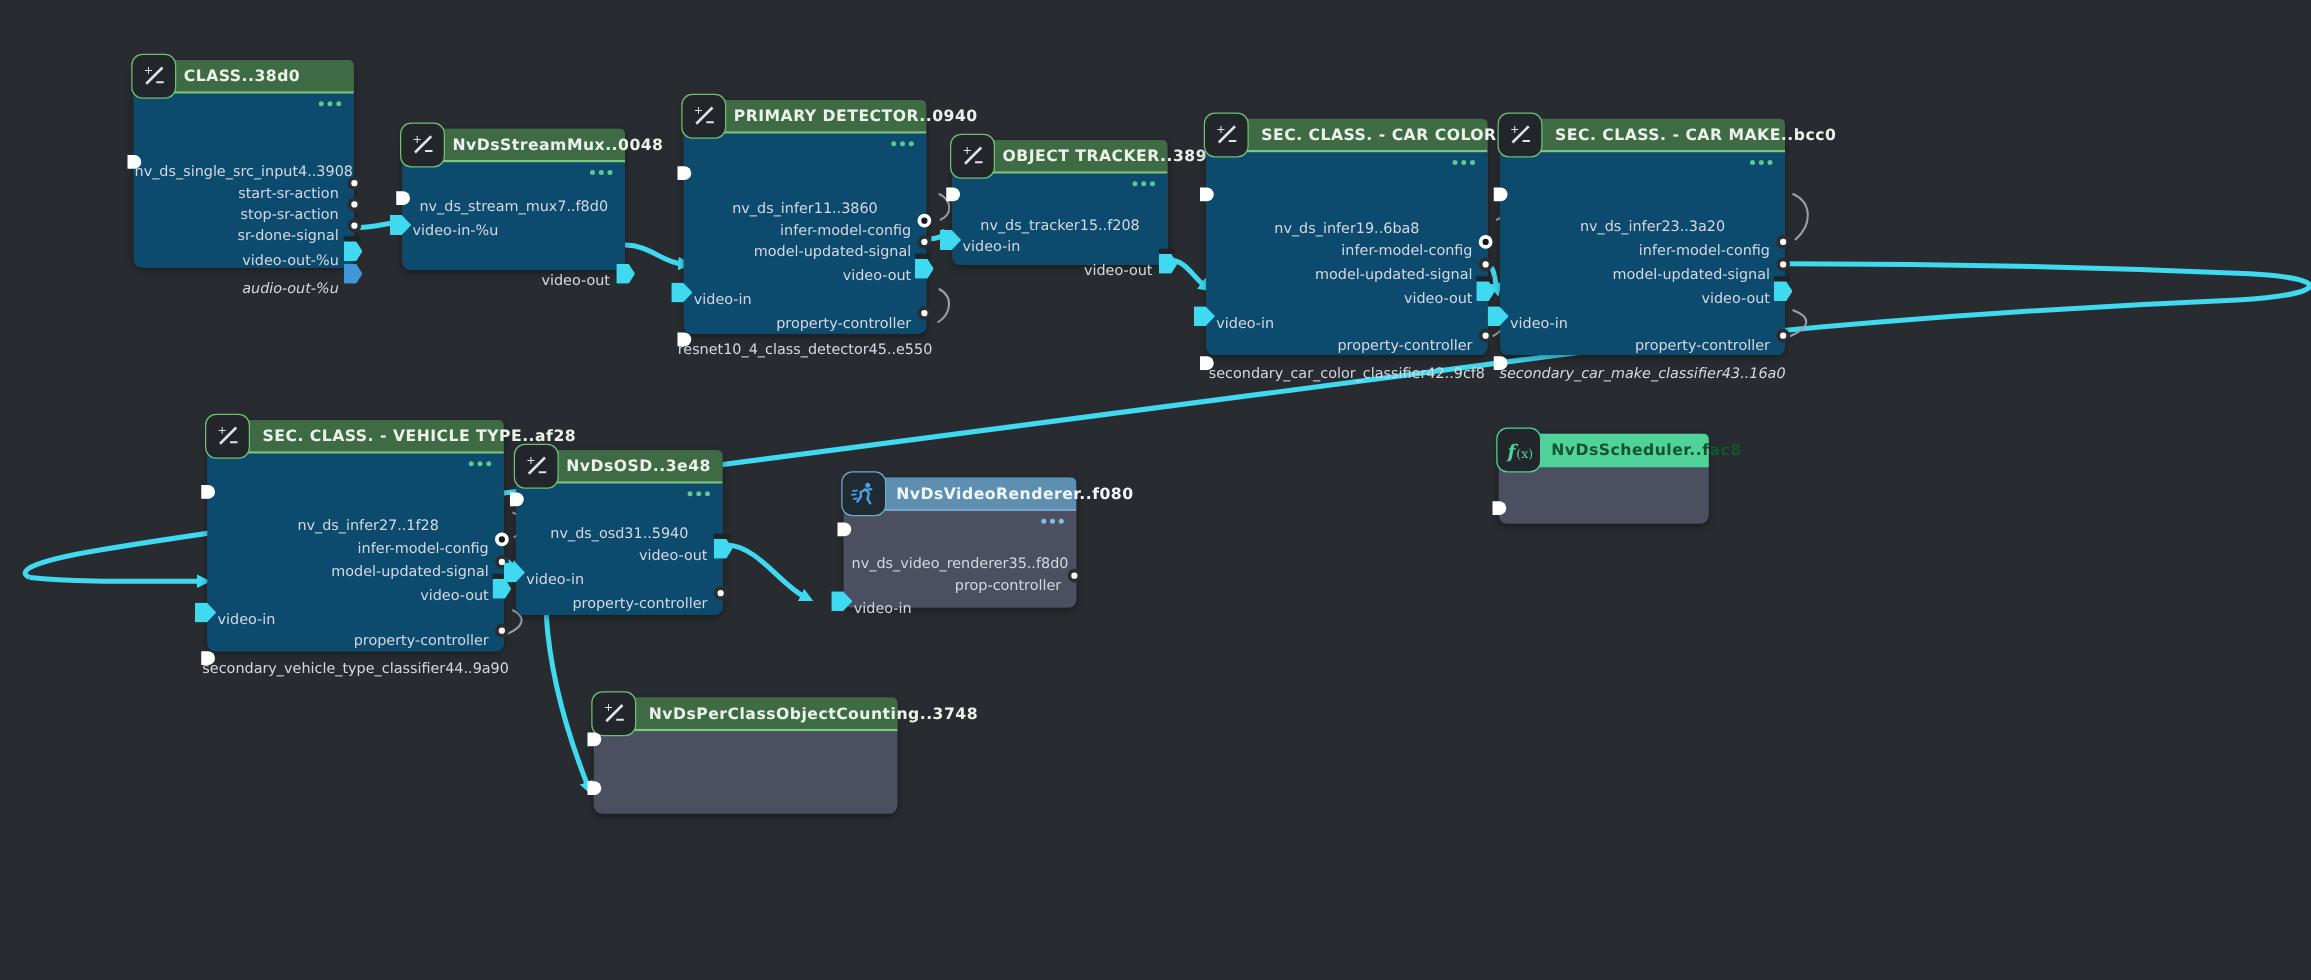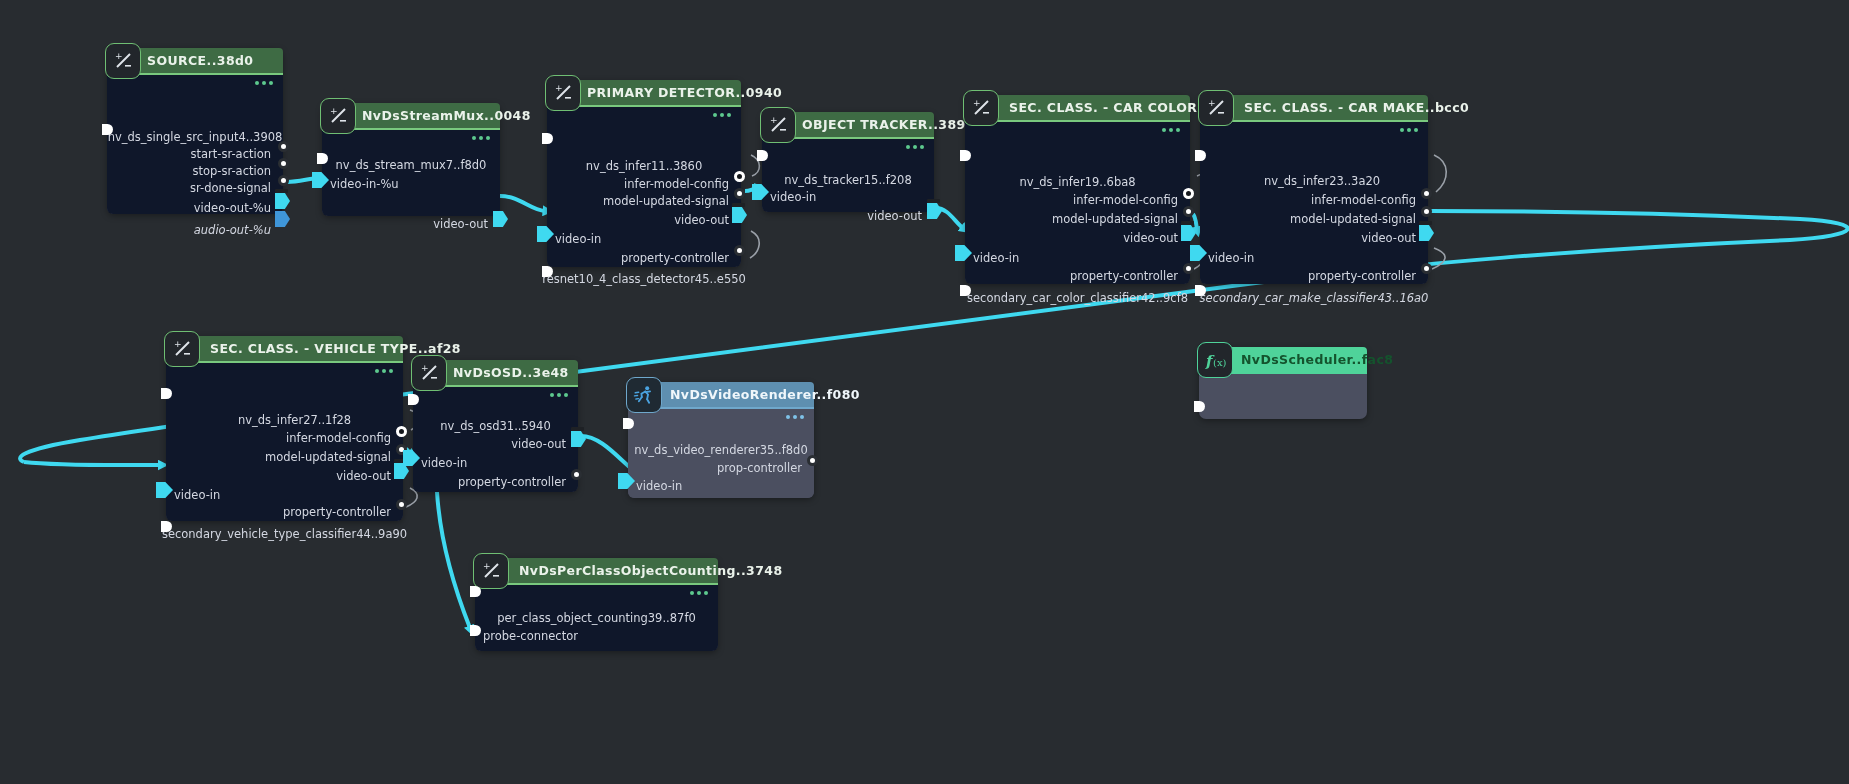--- a/index.html
+++ b/index.html
@@ -71,21 +71,21 @@
     z-index: 3;
   }
   .node.mint .node-icon { border-color: #4fd39a; }
   .node.blue .node-icon { border-color: #6fa8cc; background: #1f2a33; }
 
   .node-body {
     position: absolute;
     left: 0; right: 0;
     top: 27px; bottom: 0;
     border-radius: 0 0 6px 6px;
-    background: #0f172a;
+    background: #0c4a6e;
   }
   .node.mint .node-body, .node.blue .node-body { background: #4b4f60; }
 
   .dots {
     position: absolute;
     right: 10px; top: 6px;
     display: flex; gap: 3px;
   }
   .dots i {
     width: 4px; height: 4px; border-radius: 50%;
@@ -195,21 +195,21 @@
 
   <div class="node green" style="left:107px;top:48px;width:176px;height:166px;">
     <div class="node-header" style="width:176px;">
       <div class="node-icon">
         <svg class="icon-svg" width="22" height="22" viewBox="0 0 22 22">
           <text x="3" y="9" font-size="9" fill="#dfe4ea" font-family="DejaVu Sans, sans-serif">+</text>
           <line x1="5" y1="17" x2="18" y2="4" stroke="#dfe4ea" stroke-width="2"></line>
           <rect x="13" y="15" width="6" height="1.6" fill="#dfe4ea"></rect>
         </svg>
       </div>
-      <span class="node-title" style="padding-left:40px;">SOURCE..38d0</span>
+      <span class="node-title" style="padding-left:40px;">CLASS..38d0</span>
     </div>
     <div class="node-body">
       <div class="dots">
           <i></i>
           <i></i>
           <i></i>
         </div>
       <div class="row r-center" style="top:53px;">nv_ds_single_src_input4..3908</div>
       <div class="row r-right" style="top:70px;">start-sr-action</div>
       <div class="row r-right" style="top:87px;">stop-sr-action</div>
@@ -529,21 +529,21 @@
         <div class="port-tag"></div>
       </div>
     <div class="port" style="left:-10px;top:90px;">
       <div class="port-tag in"></div>
       </div>
     <div class="port" style="left:158px;top:109px;">
       <div class="port-ring"></div>
       </div>
   </div>
 
-  <div class="node blue" style="left:628px;top:382px;width:186px;height:116px;text-decoration:underline;">
+  <div class="node blue" style="left:675px;top:382px;width:186px;height:104px;text-decoration:underline;">
     <div class="node-header" style="width:186px;">
       <div class="node-icon">
         <svg class="icon-svg" width="22" height="22" viewBox="0 0 24 24">
           <circle cx="15.5" cy="4.6" r="2.2" fill="#4aa3e0"></circle>
           <path d="M13.4 8.2 L9.2 10.6 L9.6 14.2" stroke="#4aa3e0" stroke-width="2" fill="none" stroke-linecap="round"></path>
           <path d="M13.4 8.2 L16.4 11.4 L15.4 16.6" stroke="#4aa3e0" stroke-width="2" fill="none" stroke-linecap="round"></path>
           <path d="M9.6 14.2 L6.4 18.8" stroke="#4aa3e0" stroke-width="2" fill="none" stroke-linecap="round"></path>
           <path d="M15.4 16.6 L17.6 20.4" stroke="#4aa3e0" stroke-width="2" fill="none" stroke-linecap="round"></path>
           <path d="M13.8 8.8 L18.6 8.0" stroke="#4aa3e0" stroke-width="2" fill="none" stroke-linecap="round"></path>
           <path d="M2.4 9.6 L6.2 9.0 M1.6 13.0 L5.0 12.6 M3.2 16.4 L6.0 16.0" stroke="#4aa3e0" stroke-width="1.5" stroke-linecap="round"></path>
@@ -576,29 +576,20 @@
     <div class="node-header" style="width:243px;">
       <div class="node-icon">
         <svg class="icon-svg" width="22" height="22" viewBox="0 0 22 22">
           <text x="3" y="9" font-size="9" fill="#dfe4ea" font-family="DejaVu Sans, sans-serif">+</text>
           <line x1="5" y1="17" x2="18" y2="4" stroke="#dfe4ea" stroke-width="2"></line>
           <rect x="13" y="15" width="6" height="1.6" fill="#dfe4ea"></rect>
         </svg>
       </div>
       <span class="node-title" style="padding-left:44px;">NvDsPerClassObjectCounting..3748</span>
     </div>
-    <div class="node-body">
-      <div class="dots">
-          <i></i>
-          <i></i>
-          <i></i>
-        </div>
-      <div class="row r-center" style="top:24px;">per_class_object_counting39..87f0</div>
-      <div class="row r-left" style="top:42px;left:8px;">probe-connector</div>
-    </div>
     <div class="port" style="left:-5px;top:28px;">
       <div class="port-disc"></div>
       </div>
     <div class="port" style="left:-5px;top:67px;">
       <div class="port-disc"></div>
       </div>
   </div>
 
   <div class="node mint" style="left:1199px;top:347px;width:168px;height:72px;">
     <div class="node-header" style="width:168px;">

